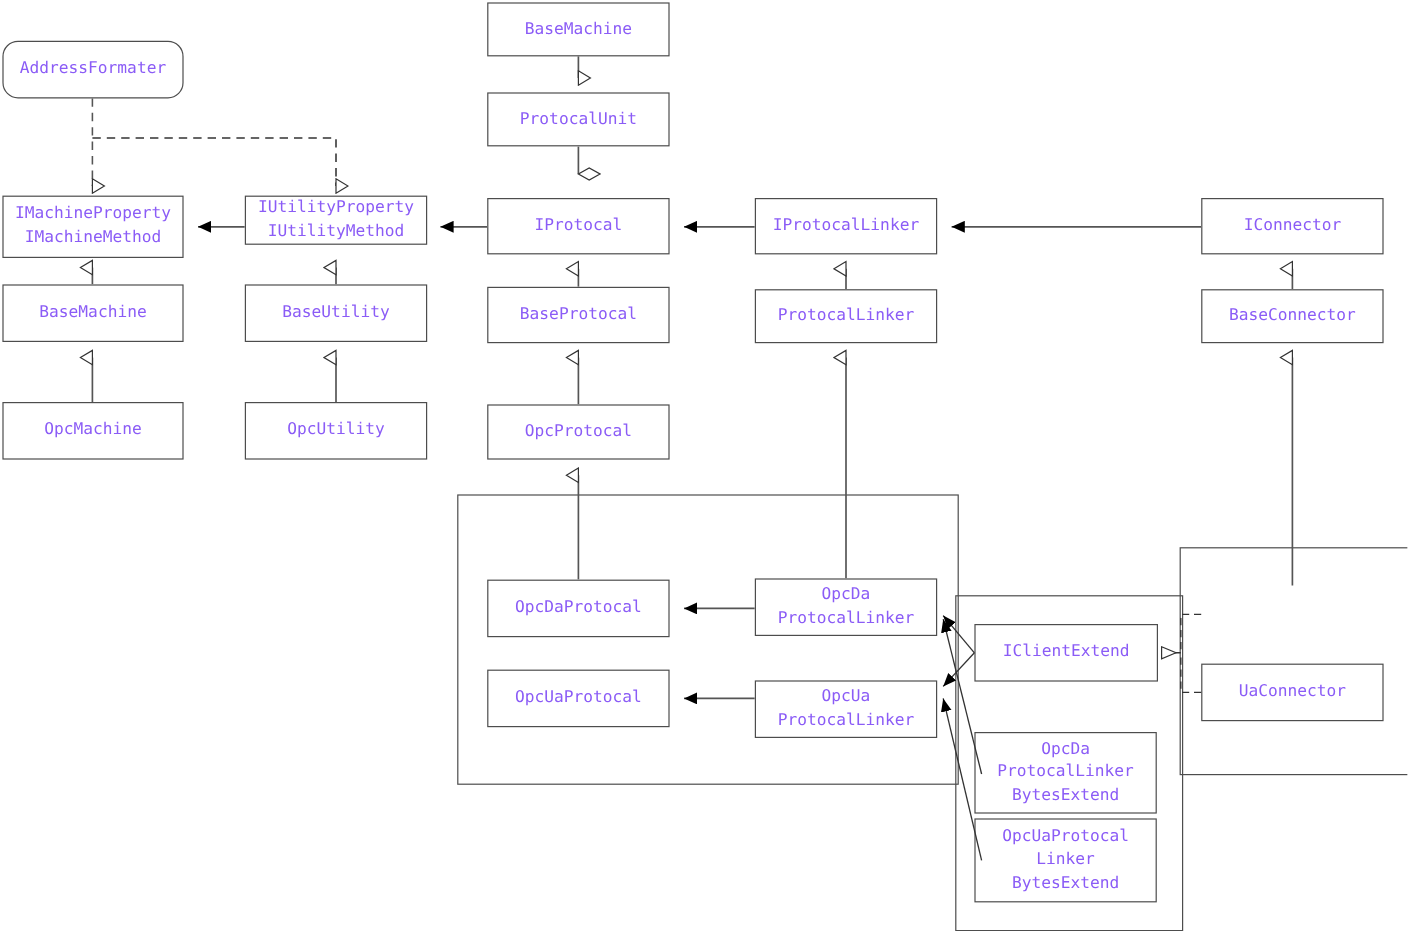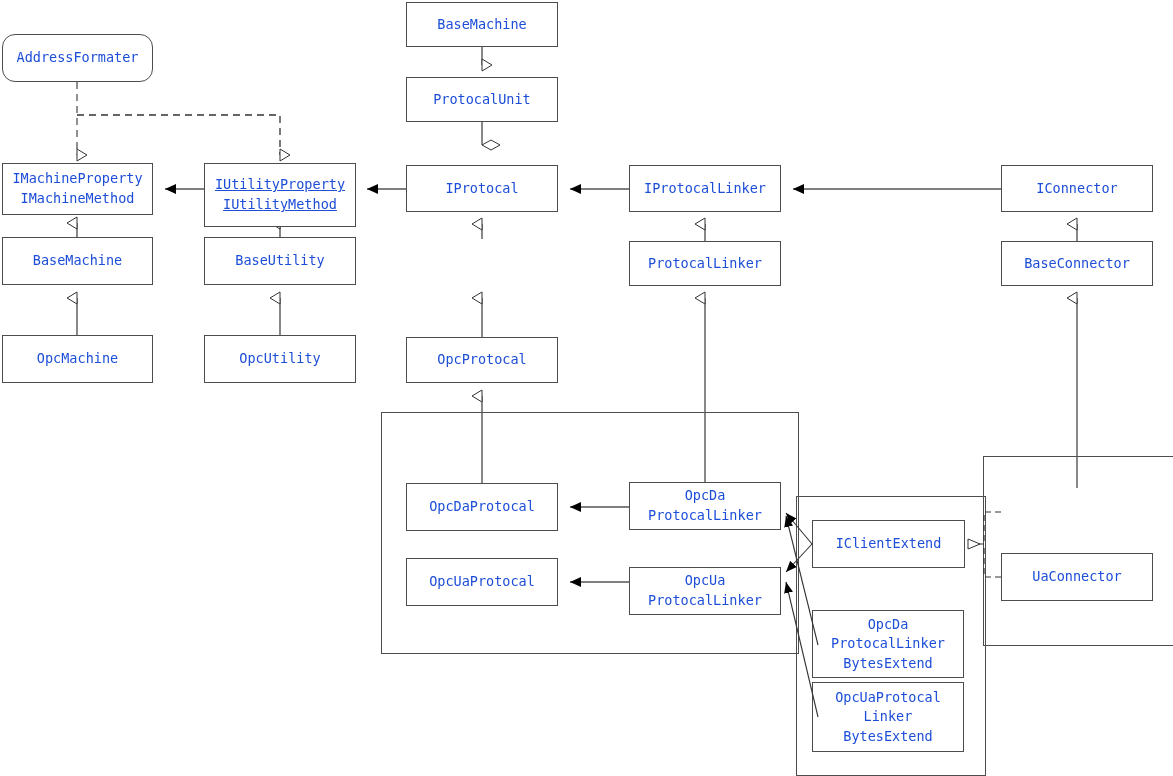--- a/index.html
+++ b/index.html
@@ -19,21 +19,21 @@
     position: absolute;
     box-sizing: border-box;
     background: #ffffff;
     border: 1px solid #4d4d4d;
     display: flex;
     align-items: center;
     justify-content: center;
     text-align: center;
     font-size: 13.5px;
     line-height: 1.45;
-    color: #1d4ed8;
+    color: #8b5cf6;
     white-space: pre-line;
     letter-spacing: 0px;
     z-index: 3;
   }
   .group-box {
     position: absolute;
     box-sizing: border-box;
     border: 1px solid #4d4d4d;
     background: transparent;
     z-index: 1;
@@ -138,33 +138,34 @@
 
   <div class="node" style="left:2px; top:34px; width:151px; height:48px;border-radius:13px;">AddressFormater</div>
 
   <div class="node" style="left:406px; top:2px; width:152px; height:45px;">BaseMachine</div>
 
   <div class="node" style="left:406px; top:77px; width:152px; height:45px;">ProtocalUnit</div>
 
   <div class="node" style="left:2px; top:163px; width:151px; height:52px;">IMachineProperty
 IMachineMethod</div>
 
-  <div class="node" style="left:204px; top:163px; width:152px; height:64px;text-decoration:underline;">IUtilityProperty
+  <div class="node" style="left:204px; top:163px; width:152px; height:41px;">IUtilityProperty
 IUtilityMethod</div>
 
   <div class="node" style="left:406px; top:165px; width:152px; height:47px;">IProtocal</div>
 
   <div class="node" style="left:629px; top:165px; width:152px; height:47px;">IProtocalLinker</div>
 
   <div class="node" style="left:1001px; top:165px; width:152px; height:47px;">IConnector</div>
 
   <div class="node" style="left:2px; top:237px; width:151px; height:48px;">BaseMachine</div>
 
   <div class="node" style="left:204px; top:237px; width:152px; height:48px;">BaseUtility</div>
 
+  <div class="node" style="left:406px; top:239px; width:152px; height:47px;">BaseProtocal</div>
 
   <div class="node" style="left:629px; top:241px; width:152px; height:45px;">ProtocalLinker</div>
 
   <div class="node" style="left:1001px; top:241px; width:152px; height:45px;">BaseConnector</div>
 
   <div class="node" style="left:2px; top:335px; width:151px; height:48px;">OpcMachine</div>
 
   <div class="node" style="left:204px; top:335px; width:152px; height:48px;">OpcUtility</div>
 
   <div class="node" style="left:406px; top:337px; width:152px; height:46px;">OpcProtocal</div>

